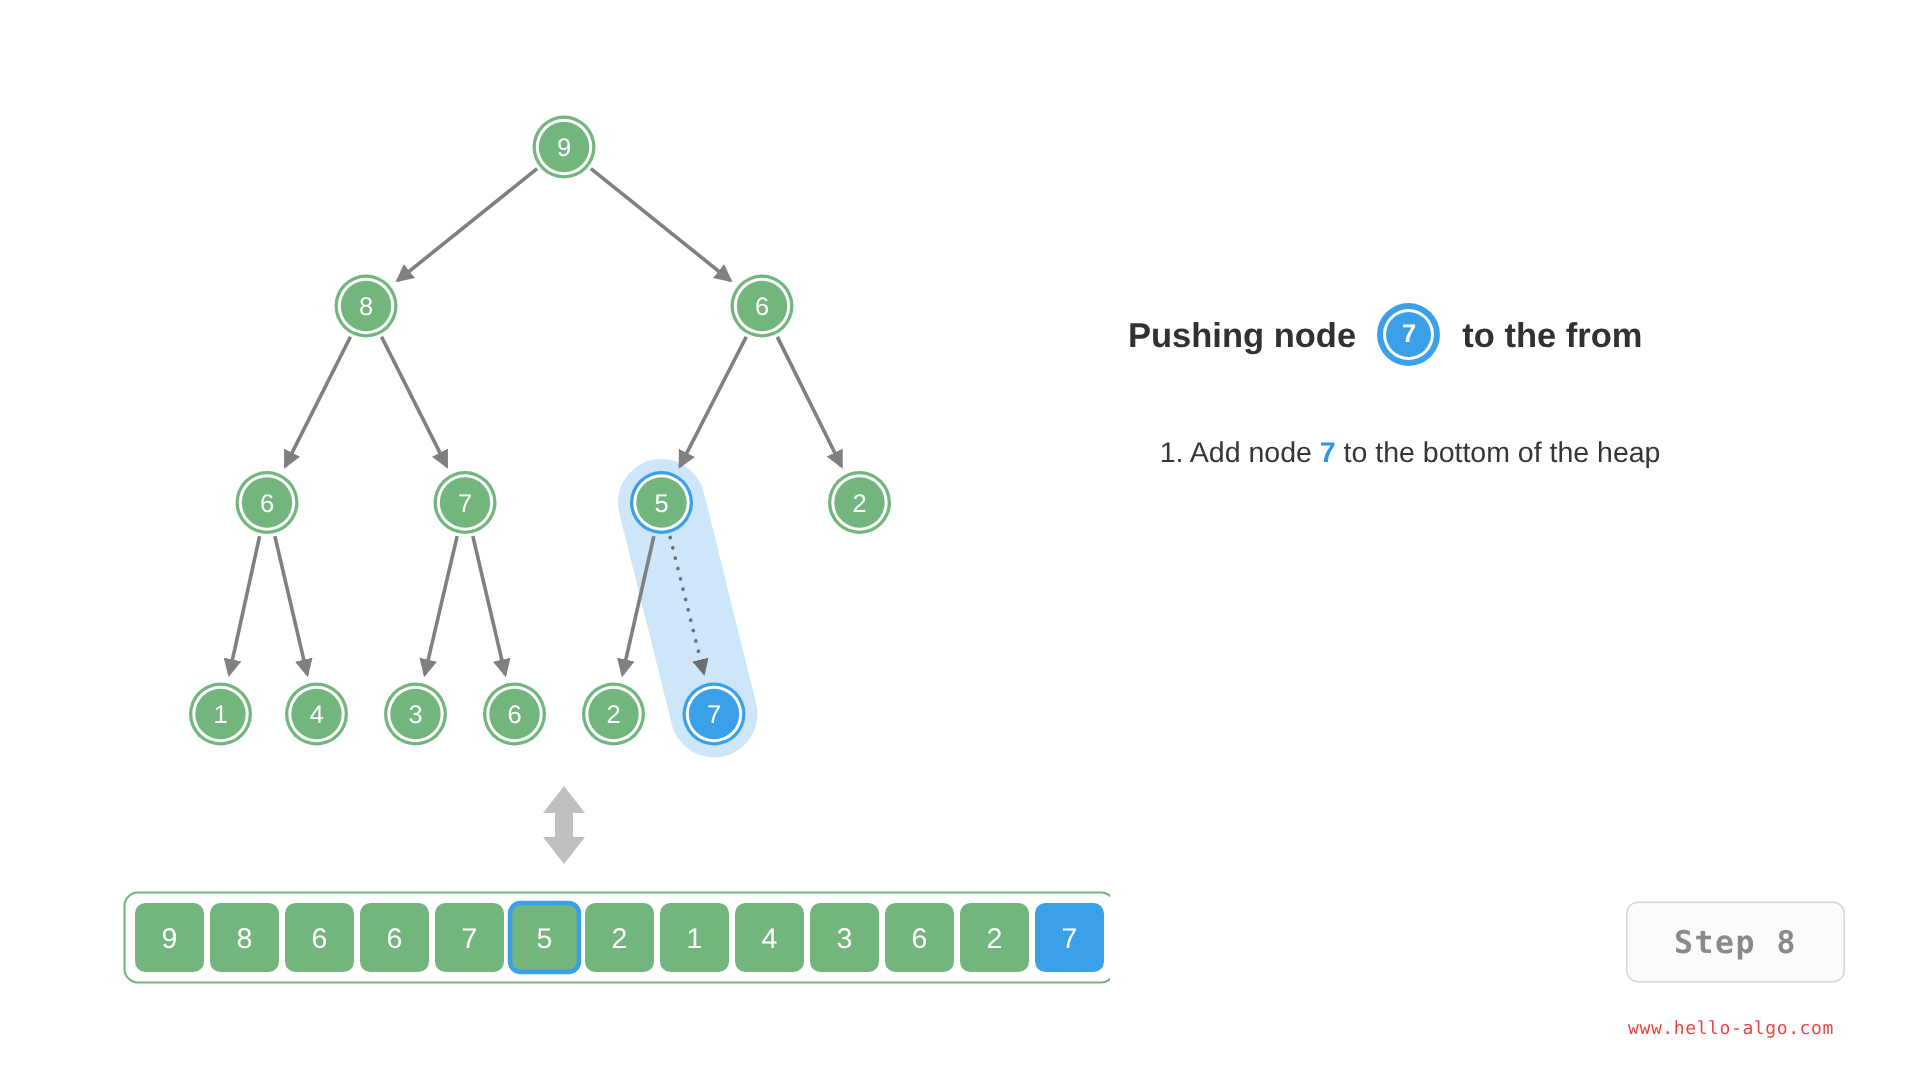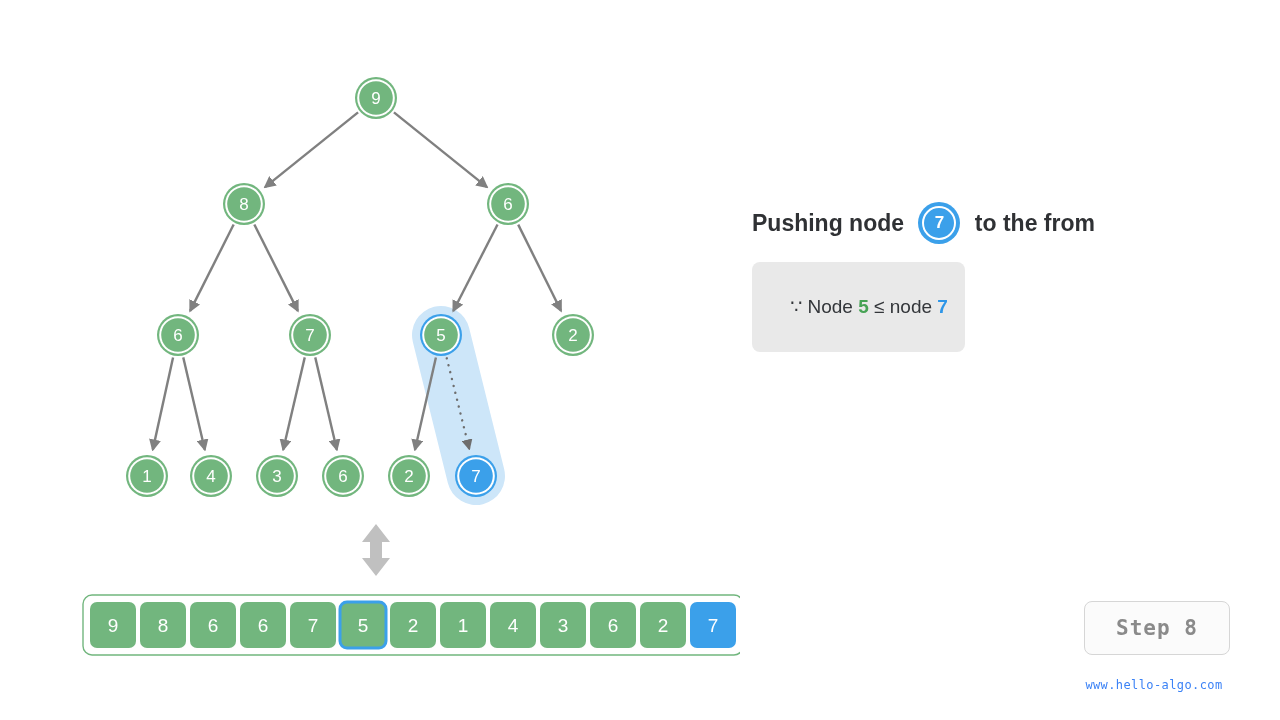--- a/index.html
+++ b/index.html
@@ -100,21 +100,21 @@
     justify-content: center;
   }
   #footer {
     position: absolute;
     left: 1074px;
     top: 678px;
     width: 160px;
     text-align: center;
     font-family: "DejaVu Sans Mono", monospace;
     font-size: 12px;
-    color: #3b82f6;
+    color: #ef4444;
     letter-spacing: 0.4px;
   }
 </style>
 </head>
 <body>
 
 <div id="diagram">
   <svg id="tree-svg" width="740" height="720">
     <defs>
       <marker id="arrow-gray" viewBox="0 0 10 10" refX="8.5" refY="5" markerWidth="5" markerHeight="5" orient="auto-start-reverse">
@@ -285,21 +285,21 @@
   </svg>
 </div>
 
 <div id="panel">
   <div id="panel-title">
     <span>Pushing node </span>
     <span class="title-badge">7</span>
     <span> to the from</span>
   </div>
 
-
-
-  <div id="reason-box">
-    <span>∵ </span><span>Node </span><span class="hl-green">5</span><span> ≤ node </span><span class="hl-blue">7</span>
+  <div class="step-line">
+    <span>1. Add node </span><span class="hl-blue">7</span><span> to the bottom of the heap</span>
   </div>
+
+
 </div>
 
 <div id="step-badge">Step 8</div>
 <div id="footer">www.hello-algo.com</div>
 
 </body></html>

